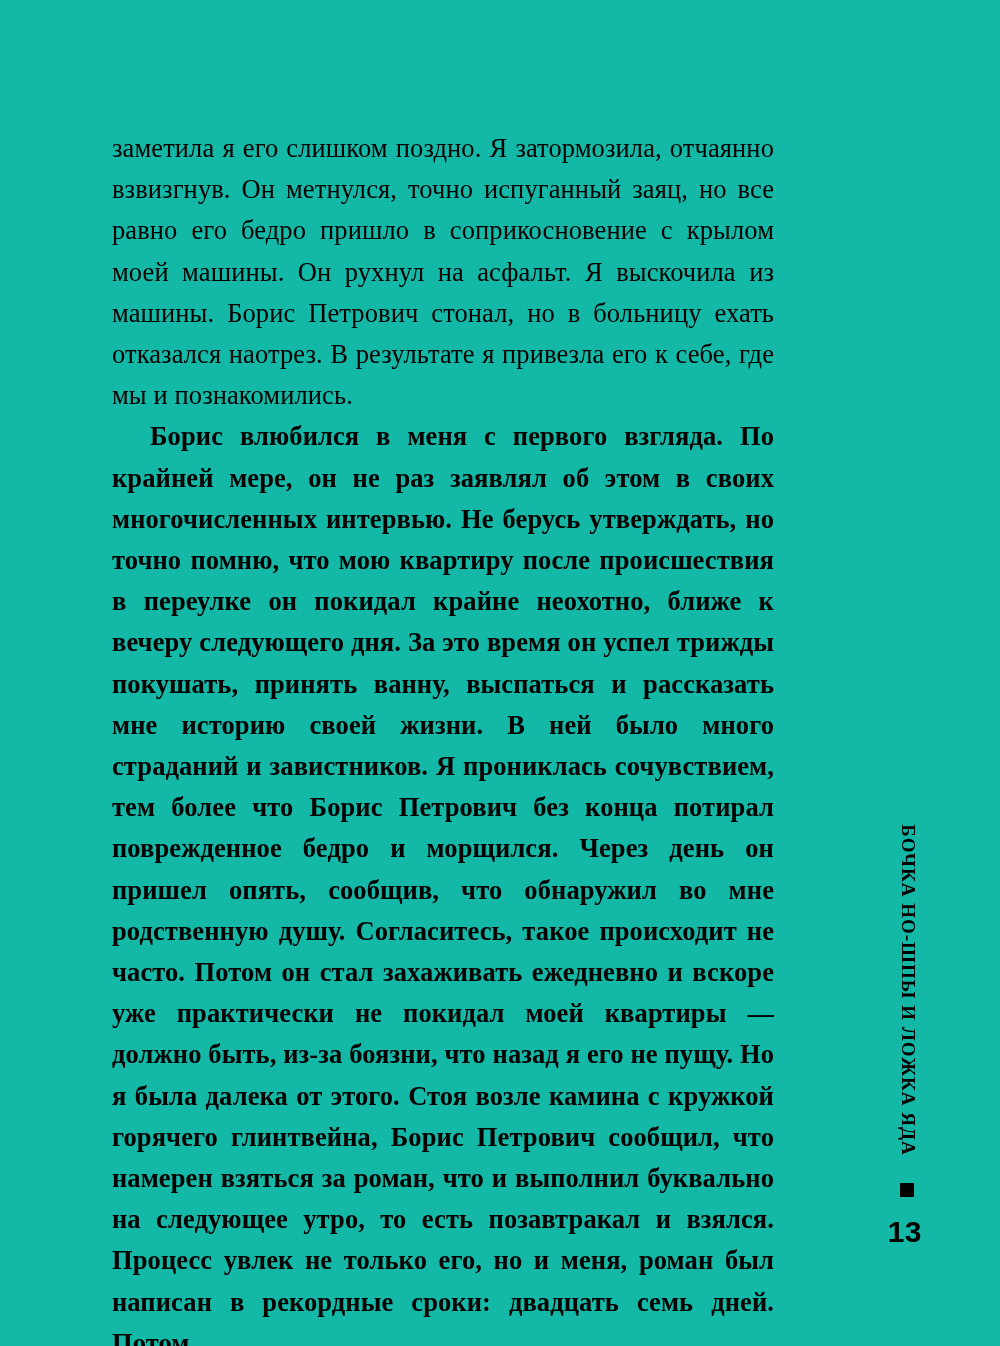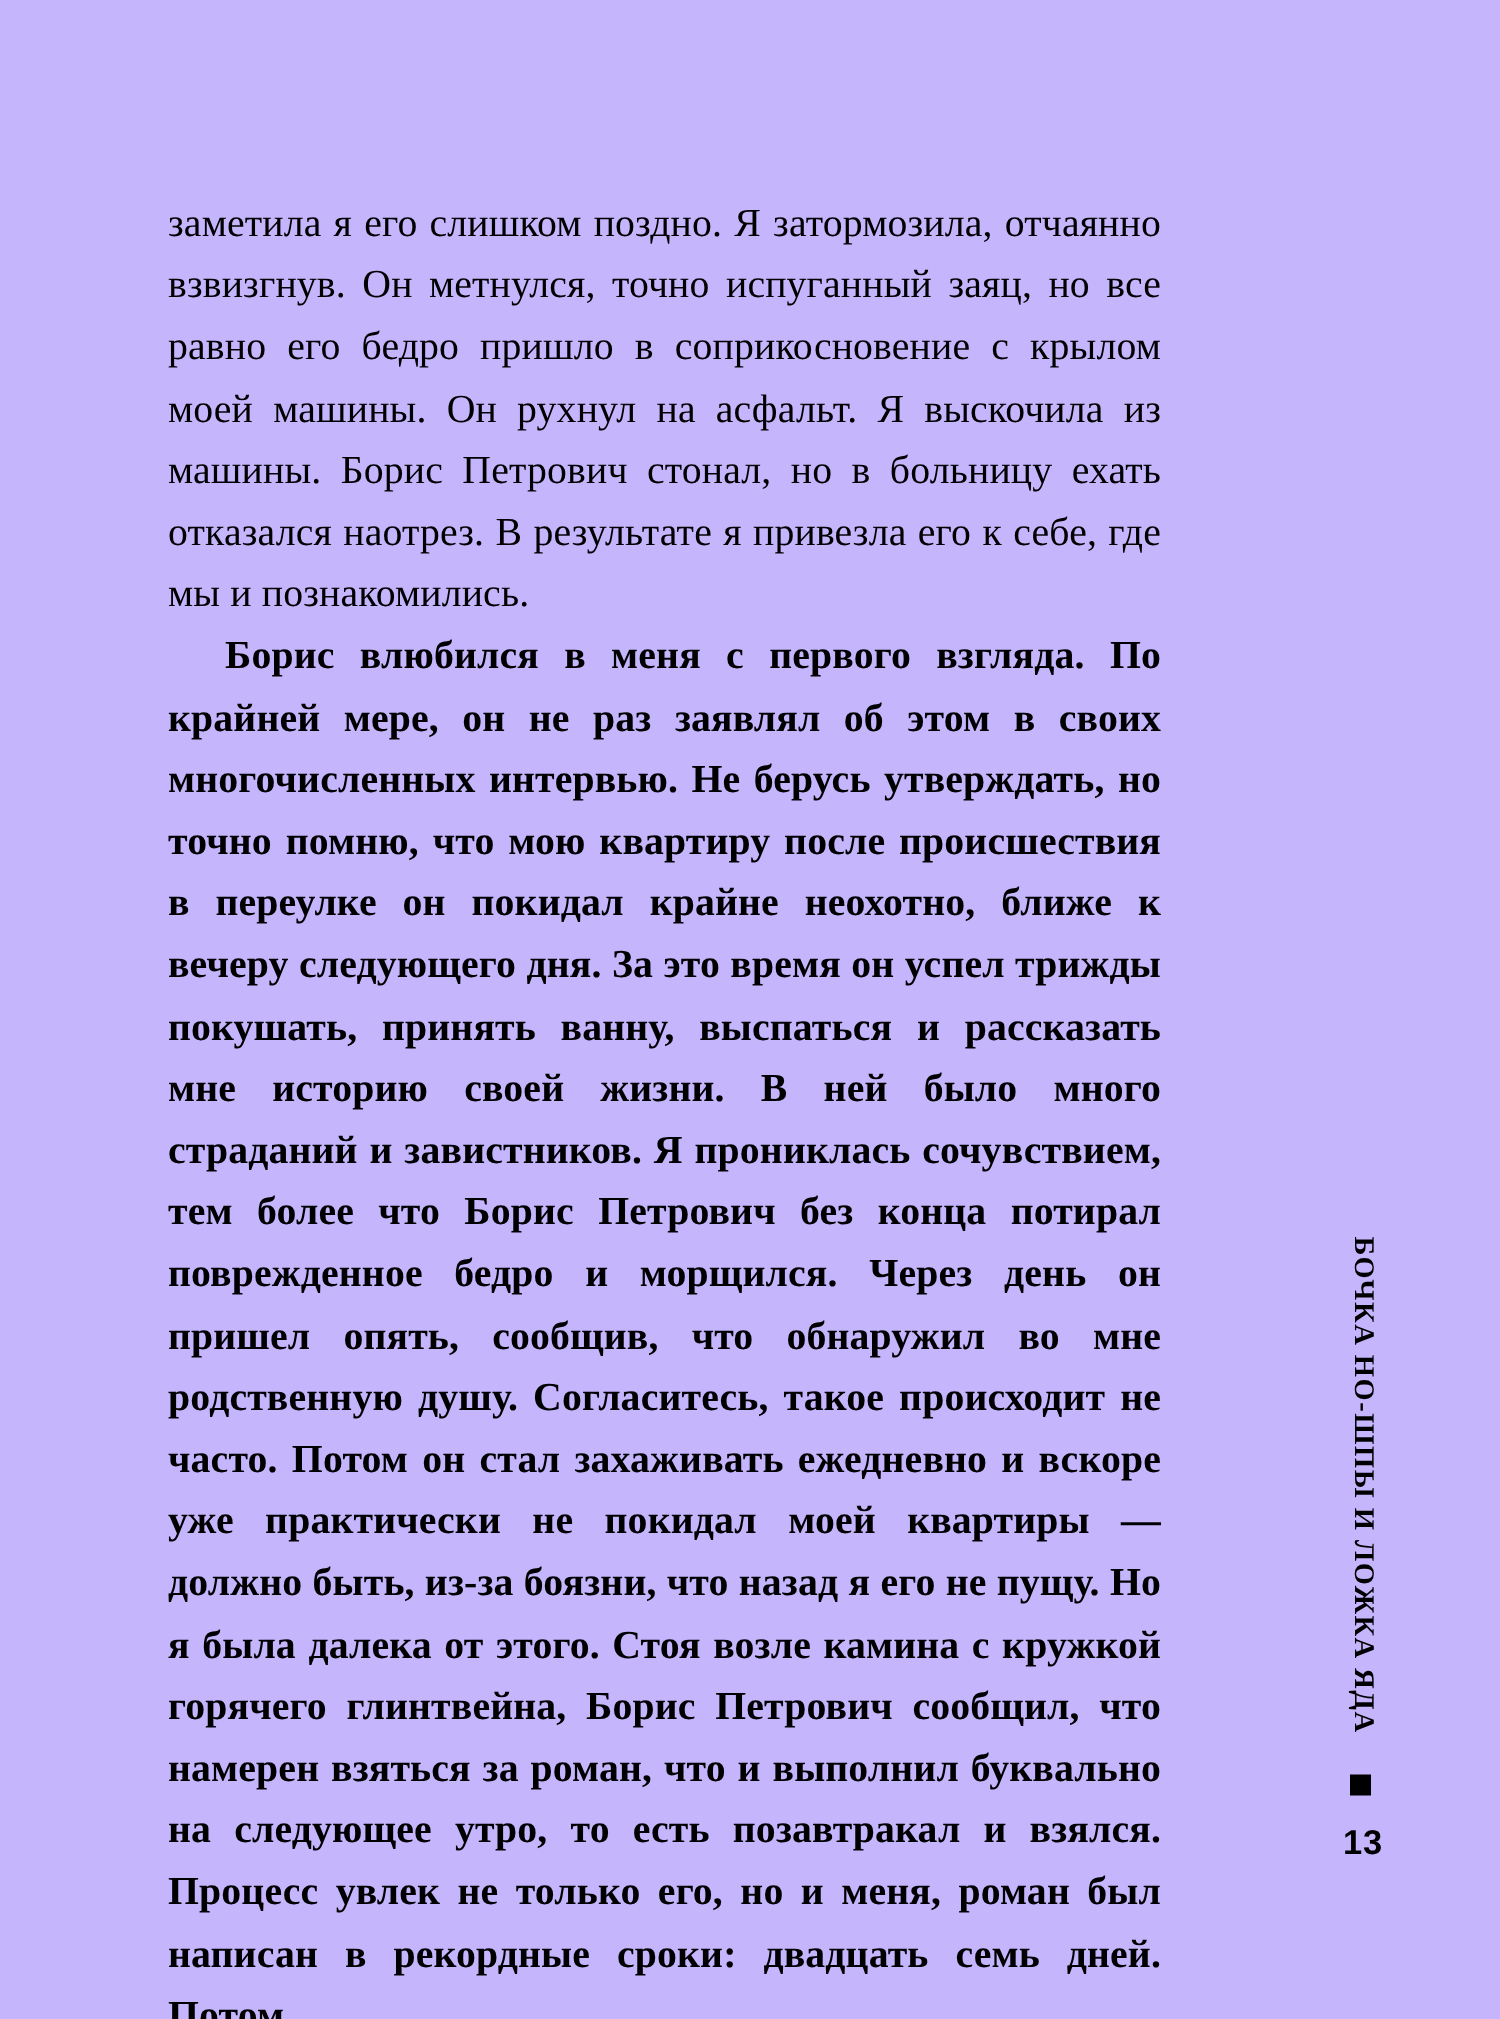--- a/index.html
+++ b/index.html
@@ -15,21 +15,21 @@
     color: #000000;
     overflow: hidden;
   }
 
   .page {
     position: absolute;
     left: 0;
     top: 0;
     width: 1000px;
     height: 1346px;
-    background: #c4b5fd;
+    background: #14b8a6;
   }
 
   .text-column {
     position: absolute;
     left: 112px;
     top: 128px;
     width: 662px;
   }
 
   .para {
@@ -76,21 +76,21 @@
     width: 14px;
     height: 14px;
     background: #000000;
   }
 
   .folio {
     position: absolute;
     right: 78px;
     top: 1215px;
     font-family: "Liberation Sans", sans-serif;
-    font-size: 23px;
+    font-size: 30px;
     font-weight: bold;
     letter-spacing: 0.5px;
   }
 </style>
 </head>
 <body>
 
 <div class="page">
 
   <div class="text-column">

